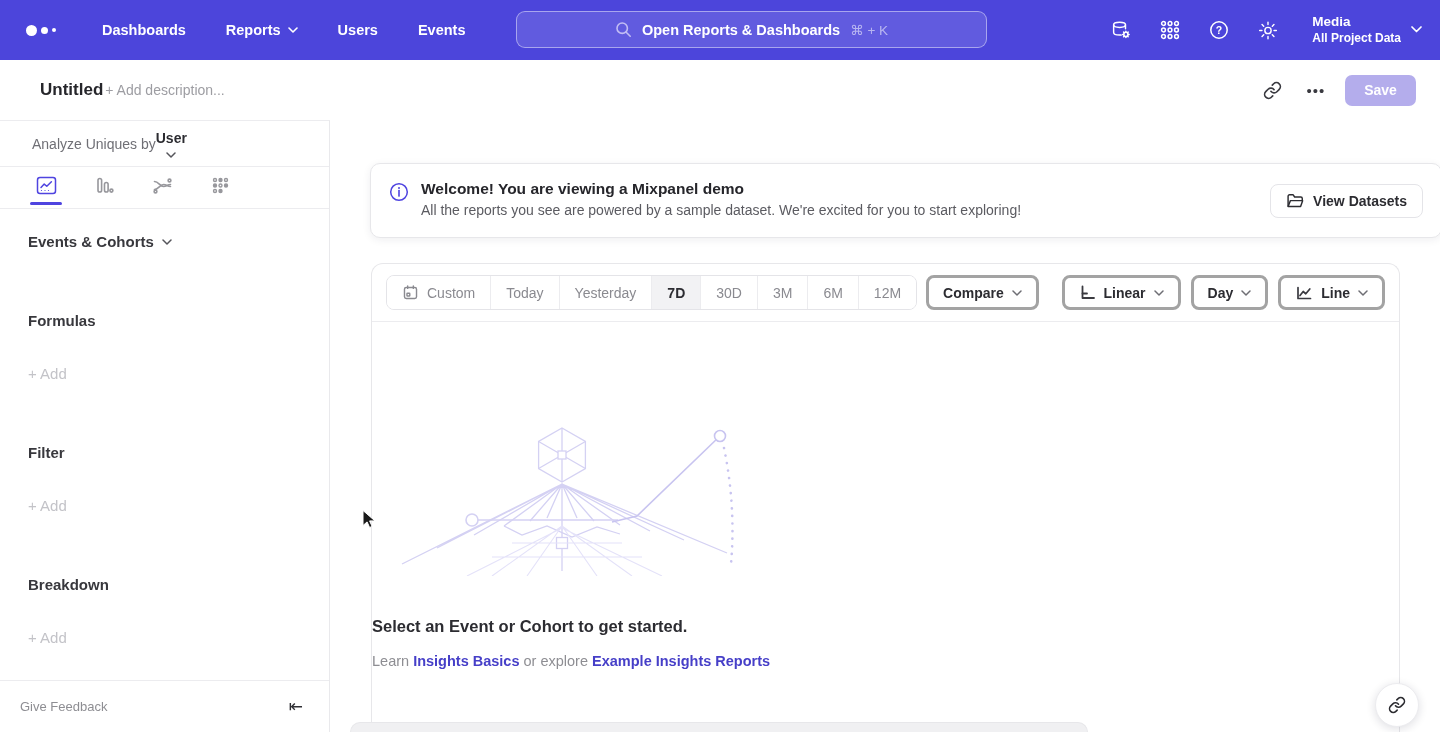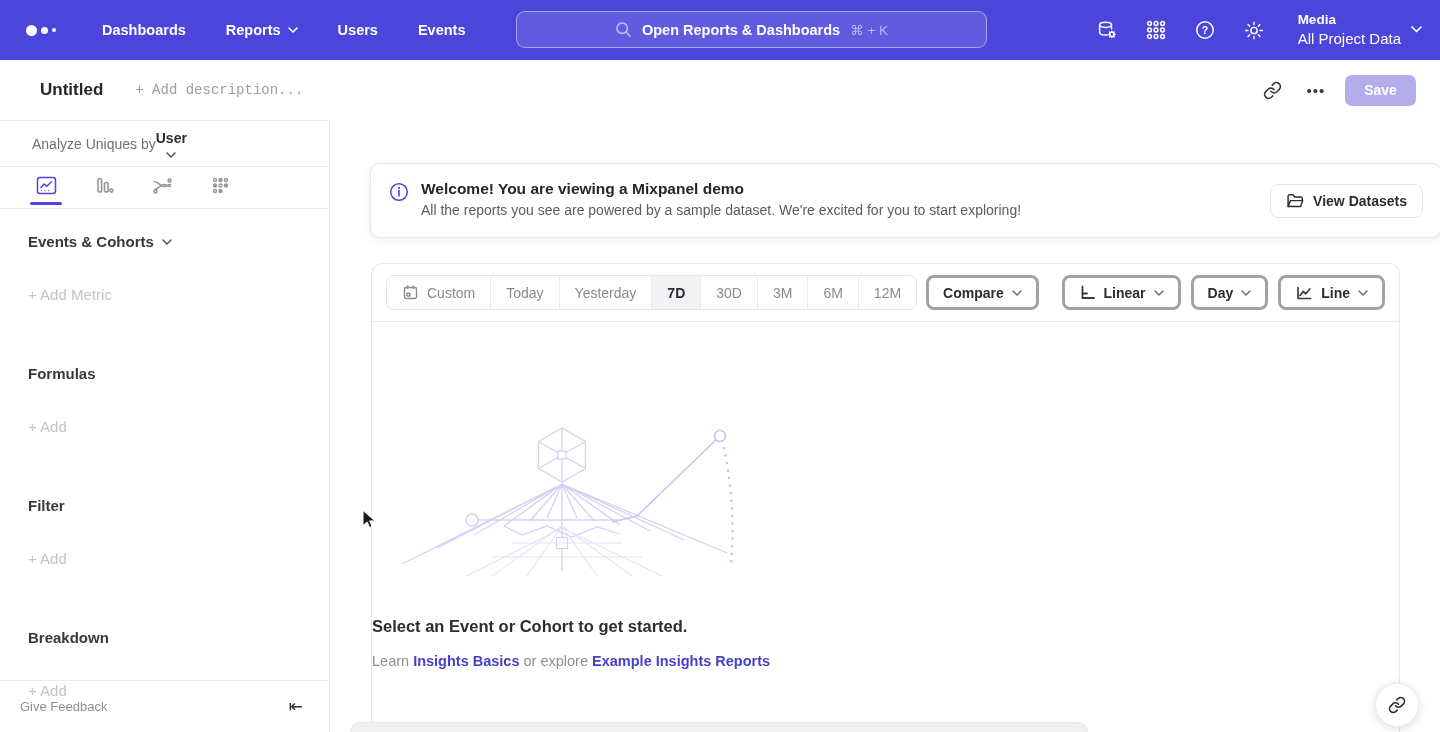--- a/index.html
+++ b/index.html
@@ -23,27 +23,27 @@
                border-radius:9px; display:flex; align-items:center; justify-content:center;
                gap:10px; cursor:text; }
   .searchbar .q { font-size:14.5px; font-weight:600; color:#fff; }
   .searchbar .k { font-size:13.5px; color:rgba(255,255,255,0.55); }
   .nav-right { position:absolute; right:18px; top:0; height:60px; display:flex;
                align-items:center; gap:27px; }
   .nav-icon { width:22px; height:22px; display:flex; align-items:center;
               justify-content:center; cursor:pointer; color:#fff; }
   .project { display:flex; align-items:center; gap:10px; cursor:pointer; margin-left:6px;}
   .project .pn { font-size:13.5px; font-weight:700; line-height:1.3; }
-  .project .ps { font-size:15px; font-weight:400; line-height:1.3;text-align:center; }
+  .project .ps { font-size:12px; font-weight:700; line-height:1.3;text-align:center; }
 
   
   .rep-header { position:absolute; left:0; top:60px; width:1440px; height:60px;
                 background:#fff; display:flex; align-items:center; }
   .rep-title { margin-left:40px; font-size:17px; font-weight:700; color:#26262b; cursor:text;}
-  .rep-desc { margin-left:32px; font-size:14px; color:#9d9da2; cursor:text;font-family:Liberation Mono, monospace; }
+  .rep-desc { margin-left:2px; font-size:14px; color:#9d9da2; cursor:text; }
   .rep-actions { margin-left:auto; margin-right:24px; display:flex; align-items:center; gap:14px; }
   .hicon { width:30px; height:30px; display:flex; align-items:center; justify-content:center;
            color:#3a3a40; cursor:pointer; border-radius:6px; }
   .dots { font-size:15px; letter-spacing:1px; color:#3a3a40; }
   .save-btn { width:71px; height:31px; border:none; border-radius:7px; background:#b4adec;
               color:#fff; font-size:14px; font-weight:600; font-family:inherit; cursor:default; }
 
   
   .sidebar { position:absolute; left:0; top:120px; width:330px; height:612px;
              background:#fff; border-top:1px solid #ececef; border-right:1px solid #e9e9ec; }
@@ -268,21 +268,20 @@
       </span>
     </div>
 
     <div class="side-body">
       <div class="sec-title">
         <span>Events &amp; Cohorts</span>
         <svg width="10" height="6" viewBox="0 0 10 6">
             <path d="M1 1l4 4 4-4" fill="none" stroke="#55555b" stroke-width="1.5" stroke-linecap="round" stroke-linejoin="round"></path>
           </svg>
       </div>
-      <div class="add-link">+ Add Metric</div>
 
       <div class="sec-title sec-gap">
         <span>Formulas</span>
       </div>
       <div class="add-link">+ Add</div>
 
       <div class="sec-title sec-gap">
         <span>Filter</span>
       </div>
       <div class="add-link">+ Add</div>

